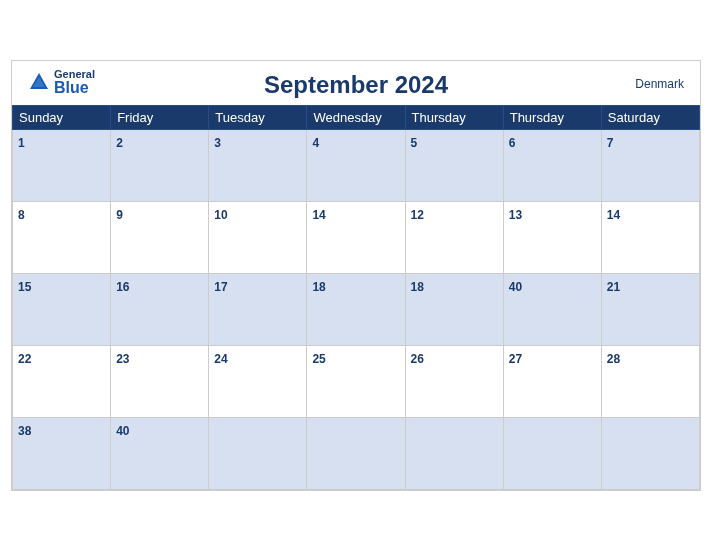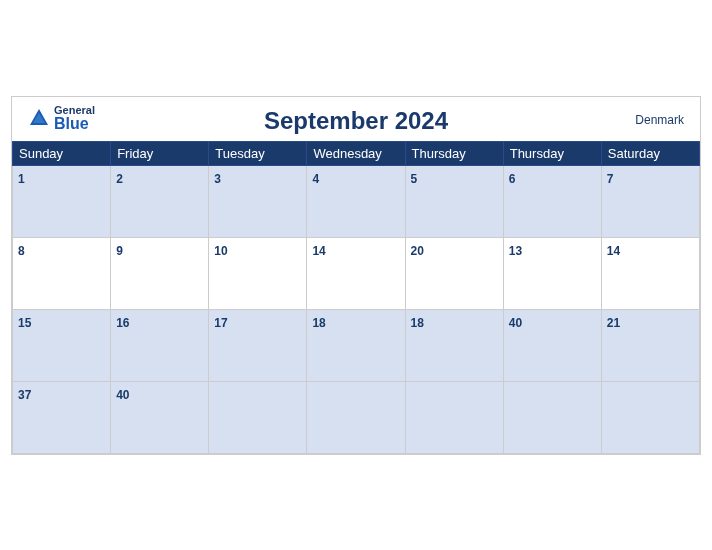--- a/index.html
+++ b/index.html
@@ -141,35 +141,44 @@
           <td><span class="day-num">4</span></td>
           <td><span class="day-num">5</span></td>
           <td><span class="day-num">6</span></td>
           <td><span class="day-num">7</span></td>
         </tr>
         <tr class="row-white">
           <td><span class="day-num">8</span></td>
           <td><span class="day-num">9</span></td>
           <td><span class="day-num">10</span></td>
           <td><span class="day-num">14</span></td>
-          <td><span class="day-num">20</span></td>
+          <td><span class="day-num">12</span></td>
           <td><span class="day-num">13</span></td>
           <td><span class="day-num">14</span></td>
         </tr>
         <tr class="row-shaded">
           <td><span class="day-num">15</span></td>
           <td><span class="day-num">16</span></td>
           <td><span class="day-num">17</span></td>
           <td><span class="day-num">18</span></td>
           <td><span class="day-num">18</span></td>
           <td><span class="day-num">40</span></td>
           <td><span class="day-num">21</span></td>
         </tr>
+        <tr class="row-white">
+          <td><span class="day-num">22</span></td>
+          <td><span class="day-num">23</span></td>
+          <td><span class="day-num">24</span></td>
+          <td><span class="day-num">25</span></td>
+          <td><span class="day-num">26</span></td>
+          <td><span class="day-num">27</span></td>
+          <td><span class="day-num">28</span></td>
+        </tr>
         <tr class="row-shaded">
-          <td><span class="day-num">37</span></td>
+          <td><span class="day-num">38</span></td>
           <td><span class="day-num">40</span></td>
           <td></td>
           <td></td>
           <td></td>
           <td></td>
           <td></td>
         </tr>
       </tbody>
   </table>
 </div>

